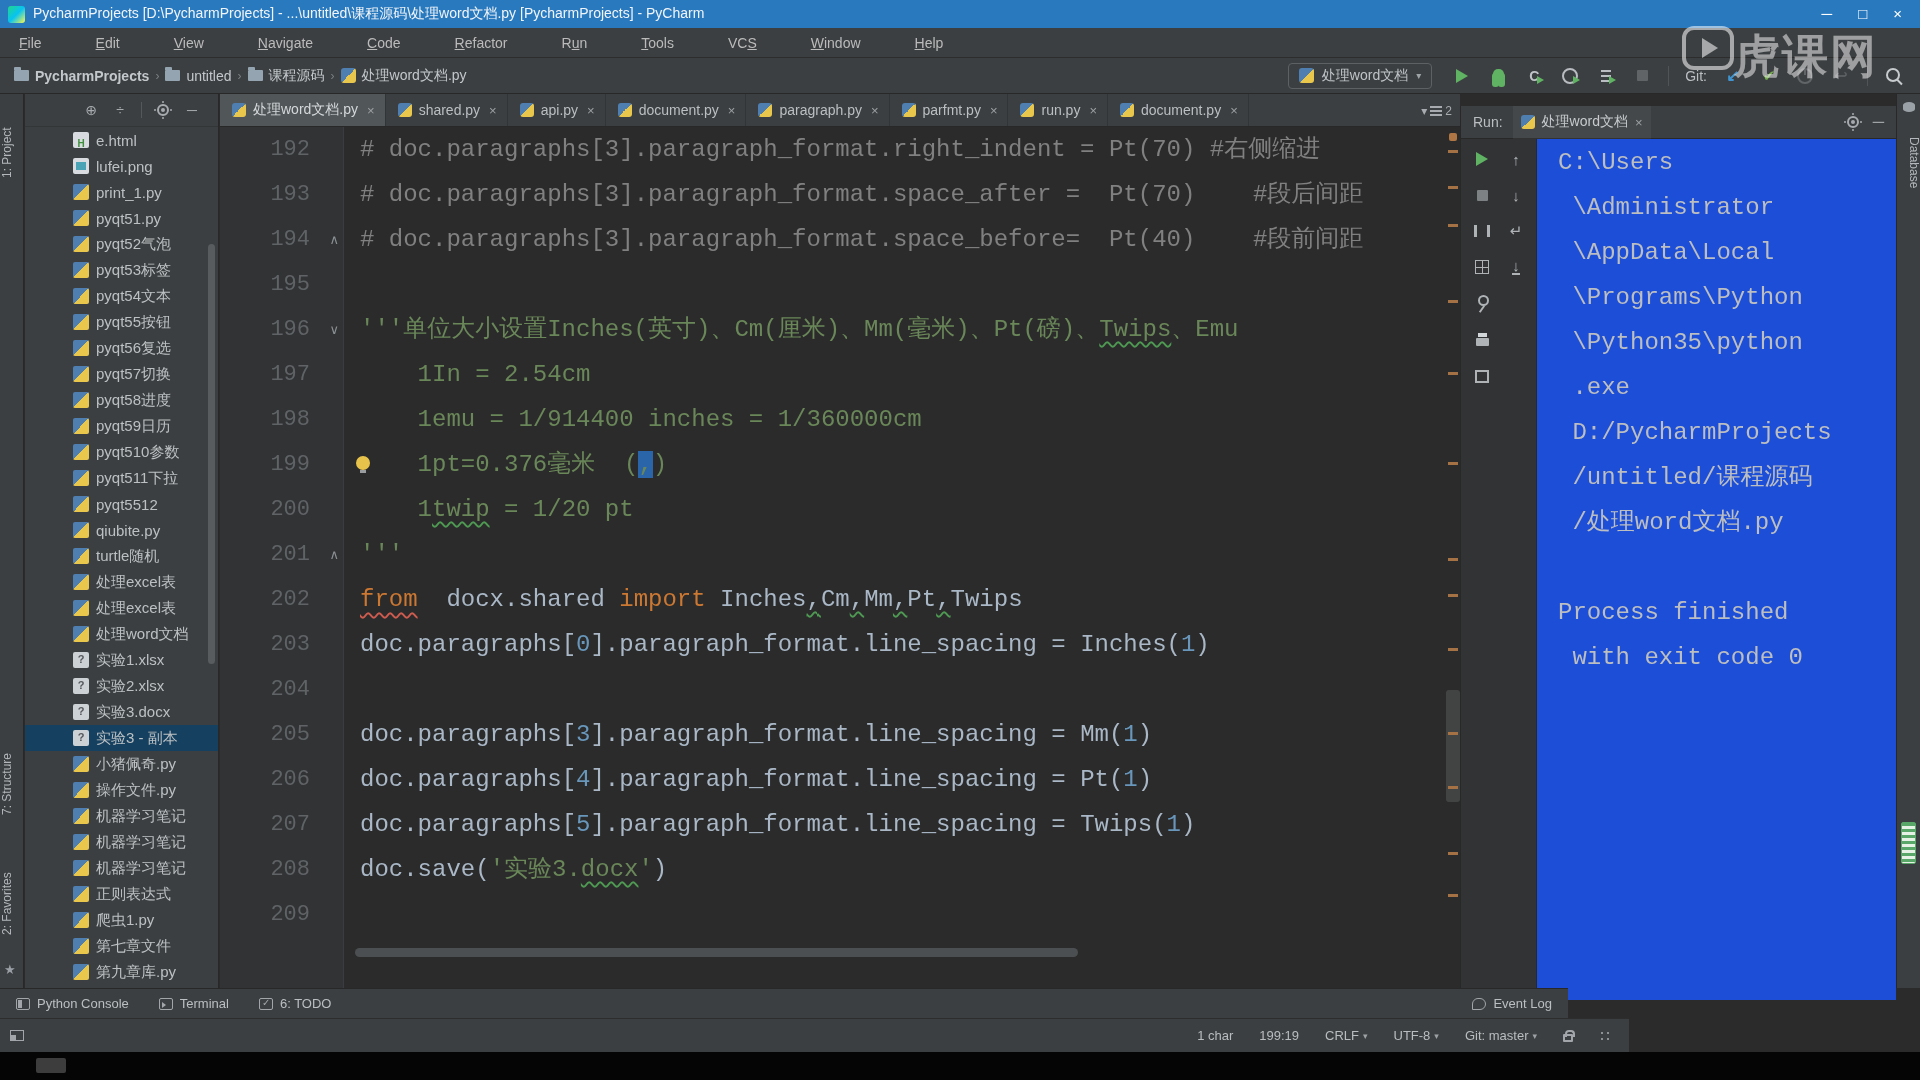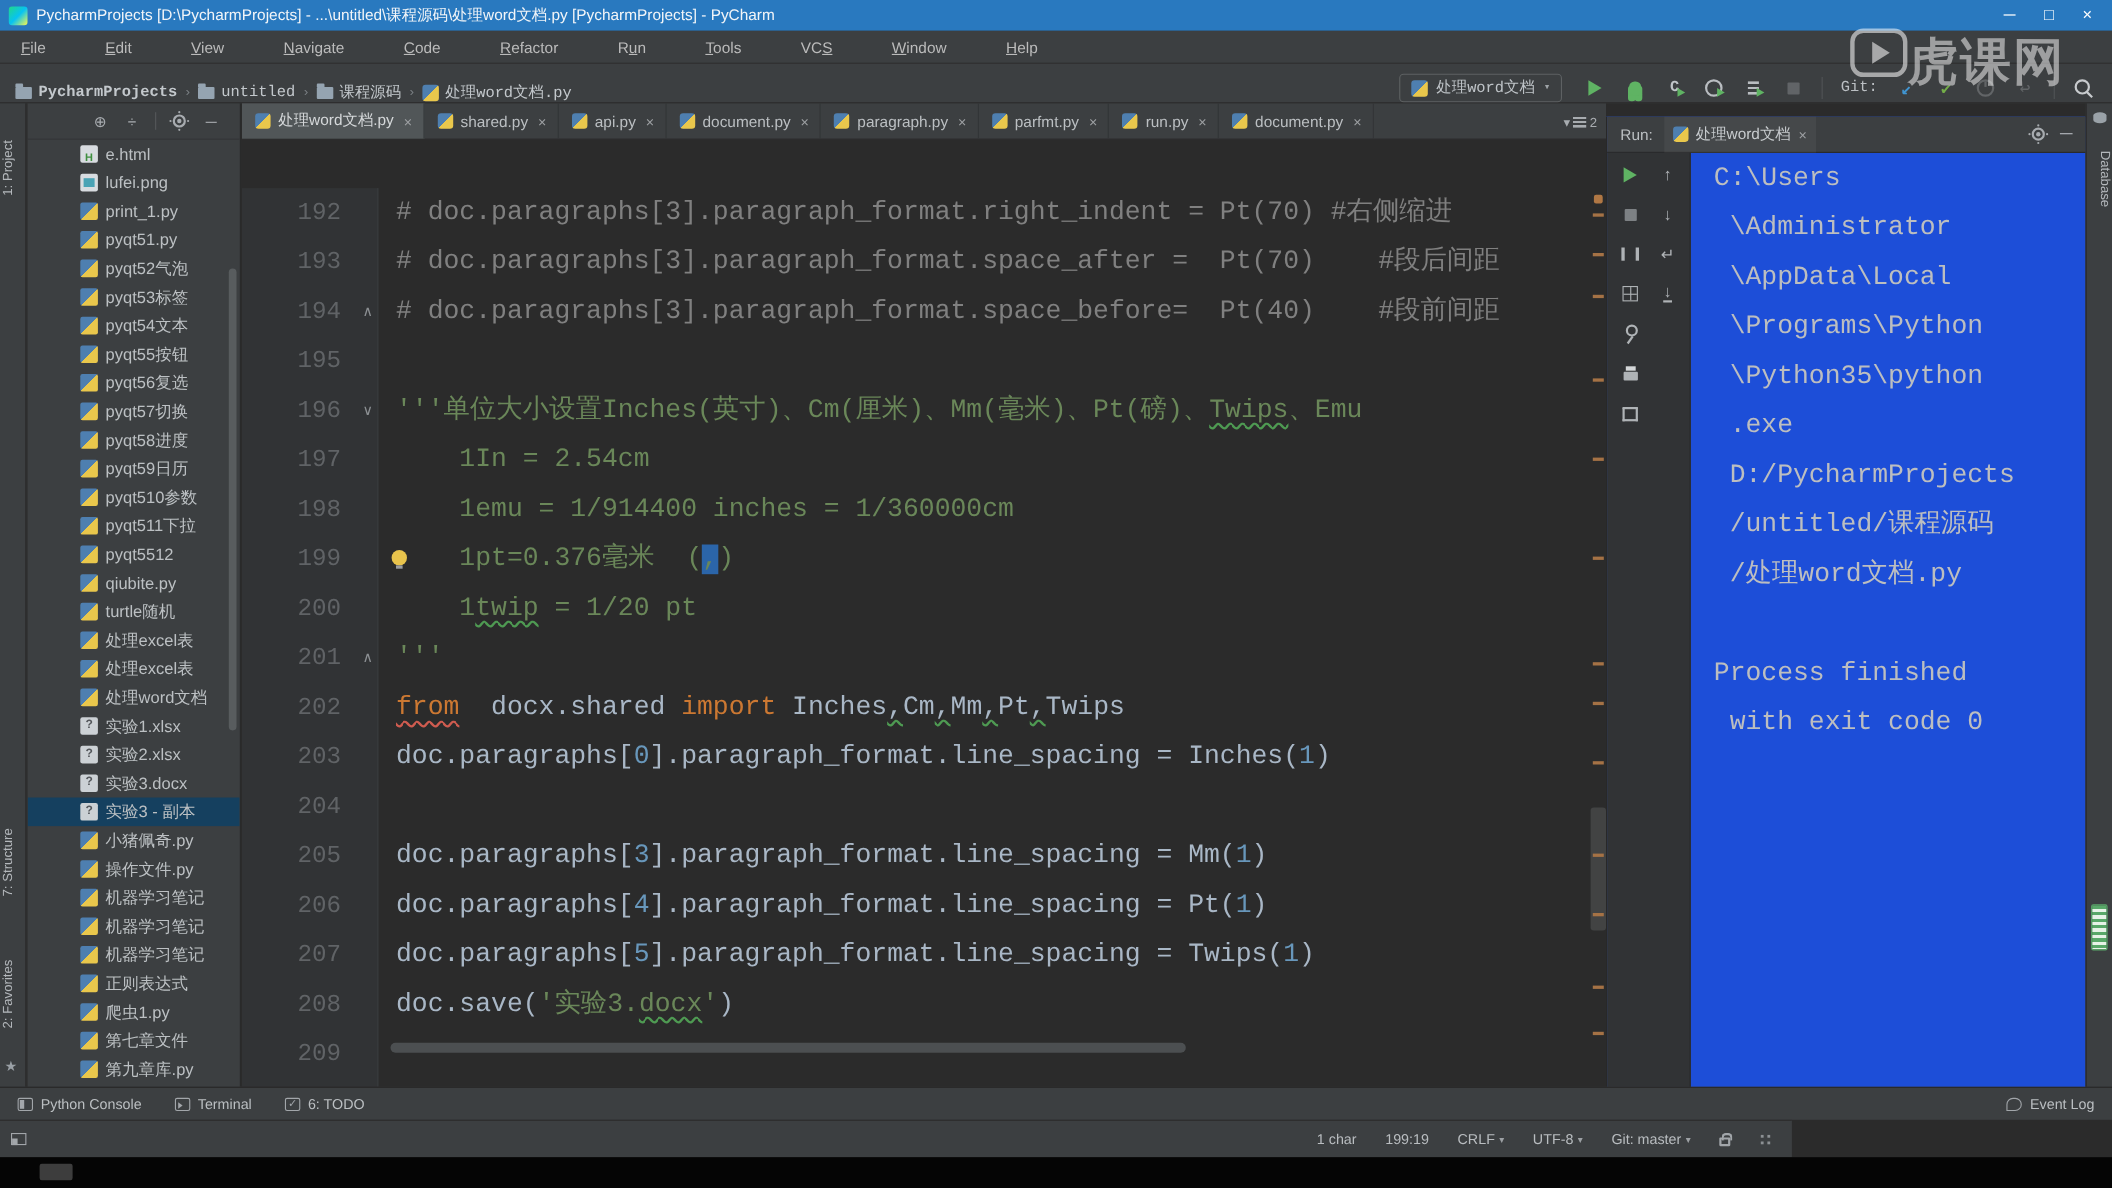--- a/index.html
+++ b/index.html
@@ -17,21 +17,21 @@
   .win-btn { color:#ffffff; font-size:15px; line-height:28px; cursor:default; }
 
   
   .menubar { position:absolute; left:0; top:28px; width:1920px; height:30px; background:#3c3f41;
              display:flex; align-items:center; padding-left:8px; border-bottom:1px solid #2d2d2d;gap:32px; }
   .menu-item { padding:0 11px; font-size:14px; color:#bbbbbb; }
   .menu-item u { text-decoration:underline; }
 
   
   .toolbar { position:absolute; left:0; top:58px; width:1920px; height:36px; background:#3c3f41;
-             border-bottom:1px solid #282828; display:flex; align-items:flex-end;font-family:Liberation Mono, monospace; }
+             border-bottom:1px solid #282828; display:flex; align-items:center; }
   .crumbs { display:flex; align-items:center; padding-left:14px; gap:6px; }
   .crumb { display:flex; align-items:center; gap:6px; font-size:14px; color:#c3c8cc; font-weight:bold; }
   .crumb.plain { font-weight:normal; }
   .crumb-sep { color:#7a7f83; font-size:12px; }
   .ic-folder { width:15px; height:11px; background:#95a4b1; border-radius:1px; position:relative; }
   .ic-folder::before { content:""; position:absolute; top:-3px; left:0; width:7px; height:3px;
                        background:#95a4b1; border-radius:1px 1px 0 0; }
   .fi-python, .ic-pyfile { width:15px; height:15px; border-radius:3px;
       background:linear-gradient(135deg,#4e7fb0 0 50%,#e9c74c 50% 100%); }
   .tb-right { margin-left:auto; display:flex; align-items:center; gap:14px; padding-right:16px; }
@@ -120,21 +120,21 @@
   .tab { display:flex; align-items:center; gap:7px; padding:0 10px 0 12px; font-size:14px; color:#bbbfc2;
          border-right:1px solid #323537; }
   .tab.active { background:#515658; color:#d5d8da; }
   .tab .close { color:#9da0a3; font-size:13px; margin-left:2px; }
   .tab .fi-python { width:14px; height:14px; }
   .tab-overflow { position:absolute; right:8px; top:0; height:33px; display:flex; align-items:center;
                   gap:3px; color:#a8acb0; font-size:12px; }
   .ic-hlist { width:12px; height:10px;
       background:repeating-linear-gradient(0deg,#a8acb0 0 2px,transparent 2px 4px); }
 
-  .code-area { position:absolute; left:0; top:33px; right:0; bottom:0; overflow:hidden;margin-top:44px; }
+  .code-area { position:absolute; left:0; top:33px; right:0; bottom:0; overflow:hidden; }
   .gutter-bg { position:absolute; left:0; top:0; bottom:0; width:124px; background:#313335;
                border-right:1px solid #3a3d3f; }
   .code-lines { position:absolute; left:0; top:0; right:14px; }
   .crow { display:flex; height:45px; }
   .ln { width:124px; min-width:124px; text-align:right; padding-right:34px; color:#606366;
         font-family:"Liberation Mono","DejaVu Sans Mono",monospace; font-size:22px; line-height:45px;
         position:relative; z-index:1; }
   .fold { position:absolute; right:5px; top:0; line-height:45px; font-size:13px; color:#8c9093;
           font-family:"DejaVu Sans",sans-serif; }
   .cl { position:relative; padding-left:16px; white-space:pre; color:#a9b7c6;
@@ -199,21 +199,21 @@
 
   
   .rstripe { position:absolute; left:1896px; top:0; width:24px; height:894px; background:#3c3f41;
              border-left:1px solid #282828; }
   .ic-db { position:absolute; left:6px; top:8px; width:12px; height:10px; background:#9aa2a8;
            border-radius:50% / 30%; }
   .green-badge { position:absolute; left:4px; top:728px; width:15px; height:42px; border:1px solid #59a869;
       border-radius:2px; background:repeating-linear-gradient(180deg,#59a869 0 3px,#e7f2e7 3px 6px); }
 
   
-  .bottombar { position:absolute; left:0; top:988px; width:1920px; height:30px; background:#3c3f41;
+  .bottombar { position:absolute; left:0; top:988px; width:1568px; height:30px; background:#3c3f41;
                border-top:1px solid #282828; display:flex; align-items:center; padding:0 16px; gap:30px;
                font-size:13px; }
   .bb-item { display:flex; align-items:center; gap:7px; color:#bbbfc2; }
   .bb-right { margin-left:auto; display:flex; align-items:center; gap:7px; }
   .bb-ic { width:14px; height:12px; border:1px solid #a2a6aa; border-radius:2px; position:relative; }
   .bb-ic.ic-console-tab::before { content:""; position:absolute; left:1px; top:1px; width:4px; height:8px;
                                   background:#a2a6aa; }
   .bb-ic.ic-terminal-tab::before { content:""; position:absolute; left:2px; top:3px;
       border-left:4px solid #a2a6aa; border-top:3px solid transparent; border-bottom:3px solid transparent; }
   .bb-ic.ic-todo-tab::before { content:"\2713"; position:absolute; left:2px; top:-2px; font-size:10px;

